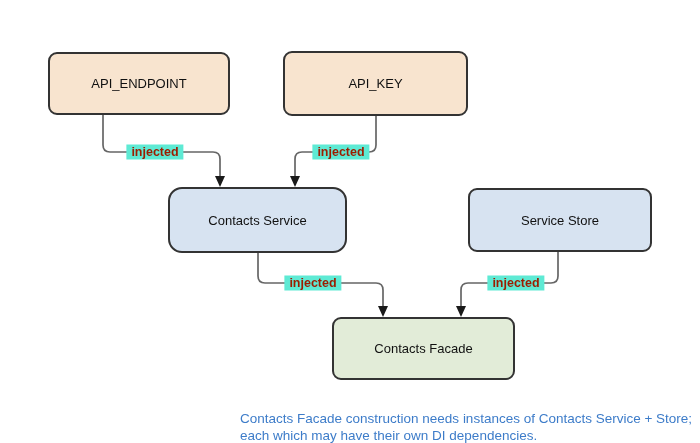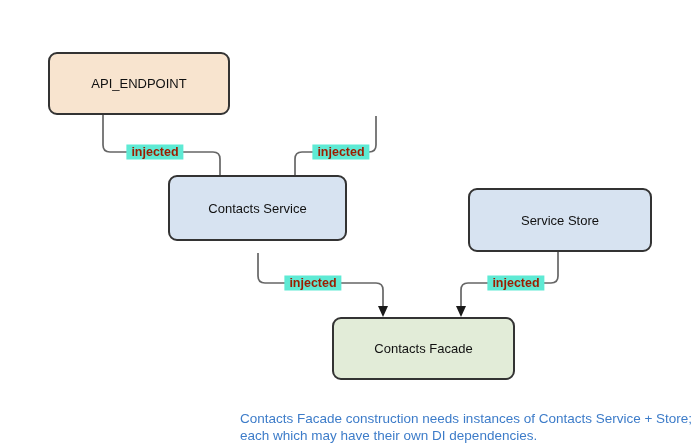--- a/index.html
+++ b/index.html
@@ -74,22 +74,25 @@
     <polygon points="383,277 378,266 388,266" fill="#1a1a1a"></polygon>
 
     <path d="M558,212 L558,236 Q558,243 551,243 L468,243 Q461,243 461,250 L461,266" fill="none" stroke="#666666" stroke-width="1.7"></path>
     <polygon points="461,277 456,266 466,266" fill="#1a1a1a"></polygon>
   </svg>
 
   <div class="node node-tan" style="left:48px; top:12px; width:182px; height:63px;">
     <span>API_ENDPOINT</span>
   </div>
 
+  <div class="node node-tan" style="left:283px; top:11px; width:185px; height:65px;">
+    <span>API_KEY</span>
+  </div>
 
-  <div class="node node-blue" style="left:168px; top:135px; width:179px; height:66px;">
+  <div class="node node-blue" style="left:168px; top:147px; width:179px; height:66px;border-radius:14px;">
     <span>Contacts Service</span>
   </div>
 
   <div class="node node-blue" style="left:468px; top:148px; width:184px; height:64px;">
     <span>Service Store</span>
   </div>
 
   <div class="node node-green" style="left:332px; top:277px; width:183px; height:63px;">
     <span>Contacts Facade</span>
   </div>

